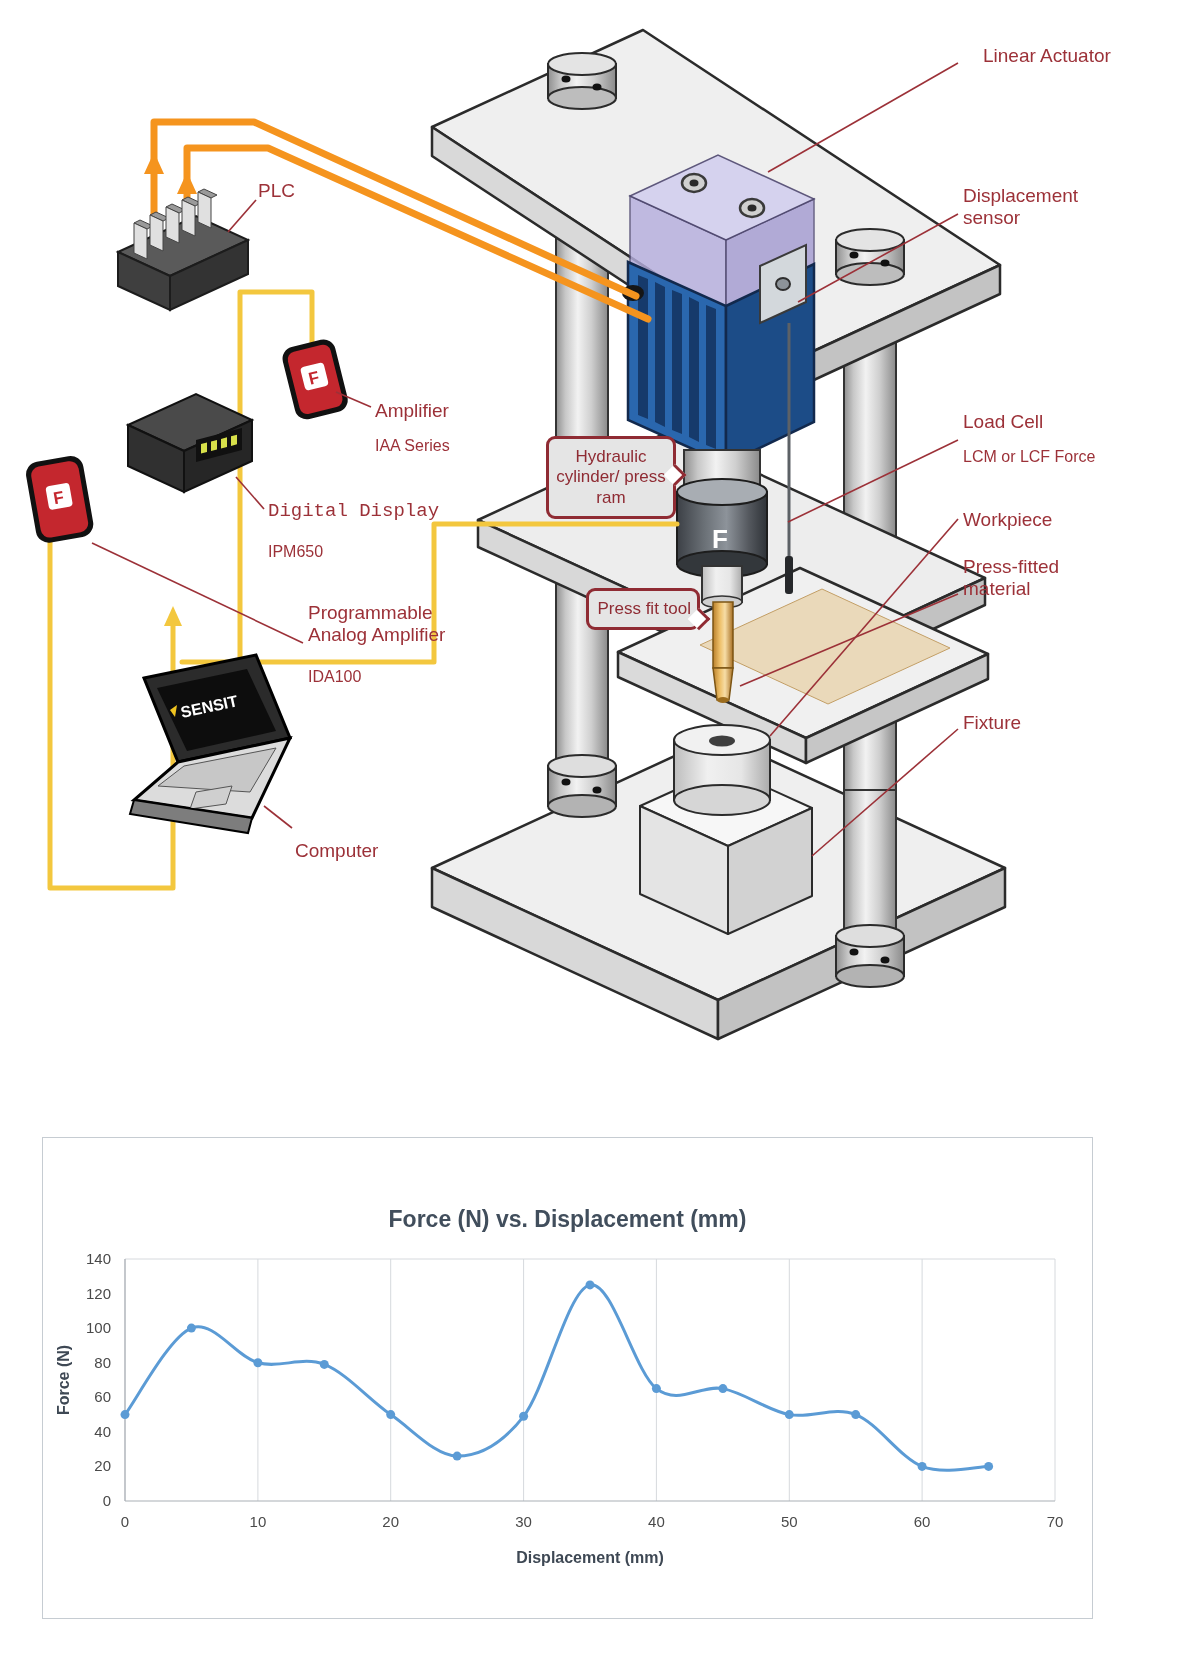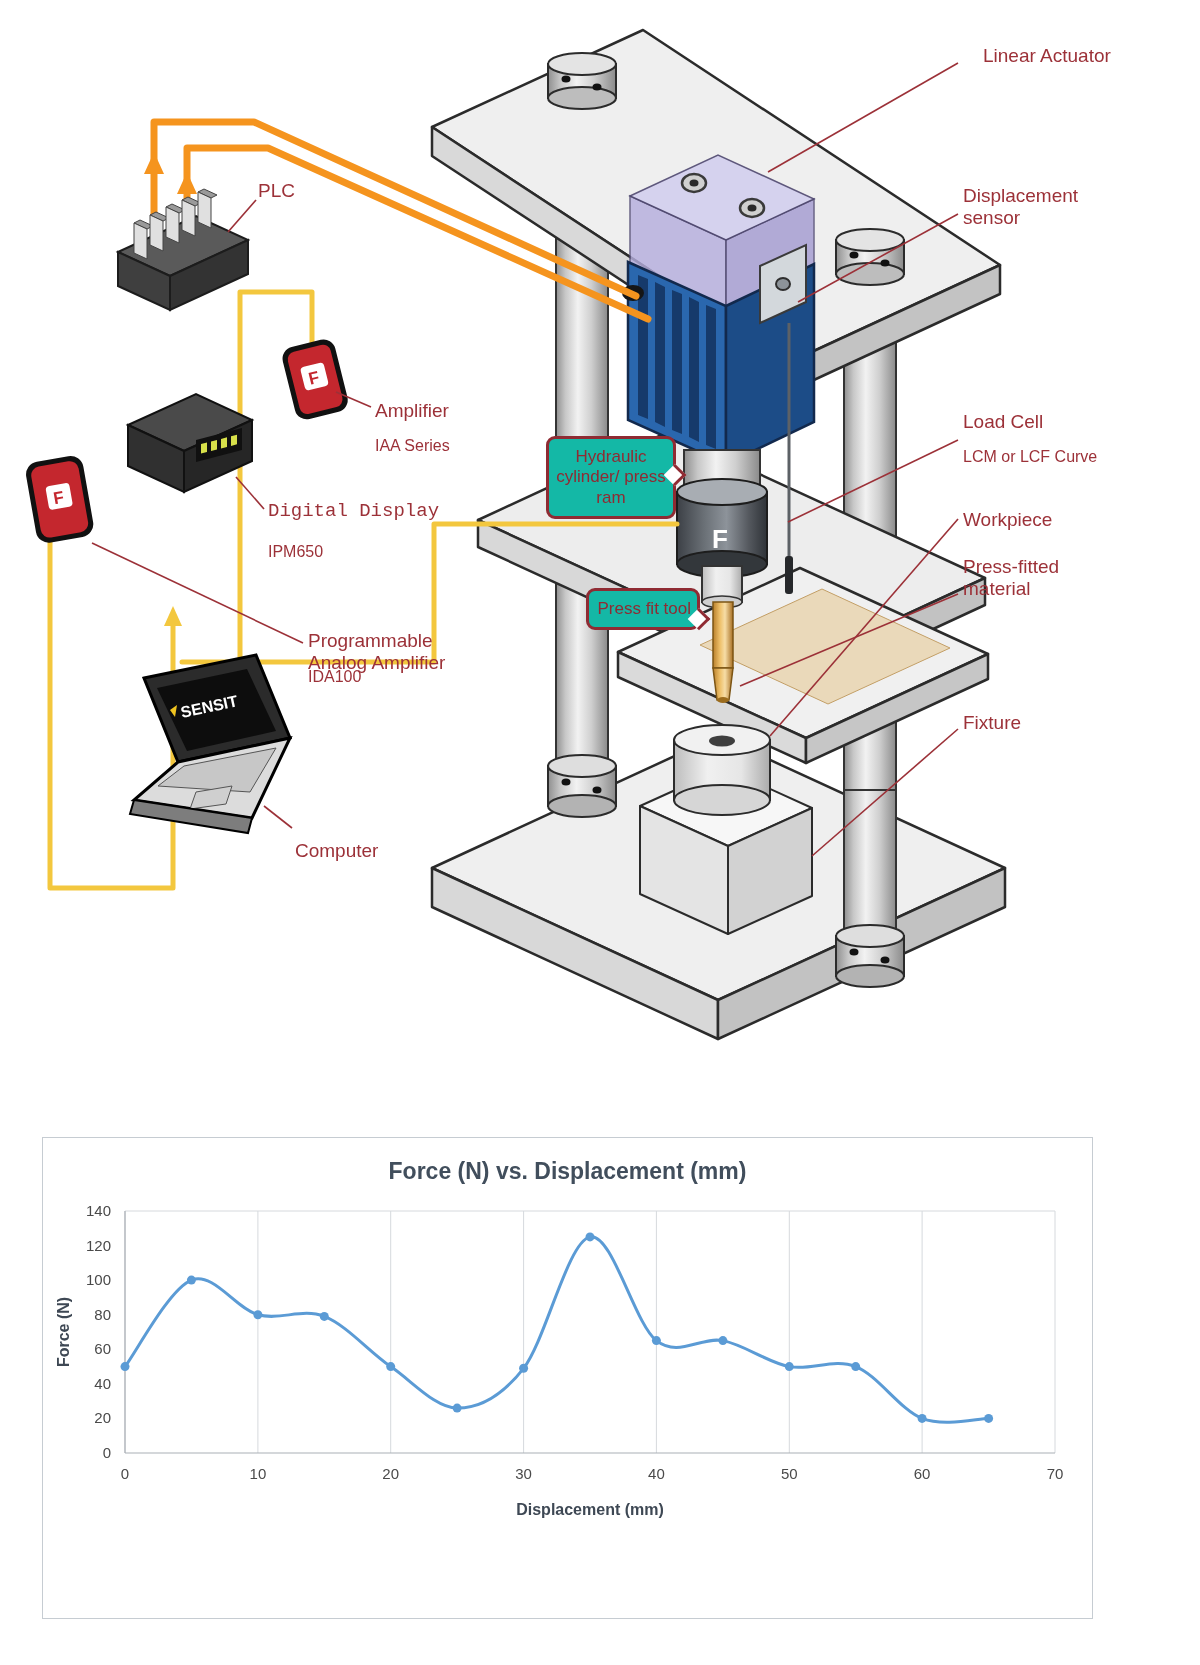--- a/index.html
+++ b/index.html
@@ -1,26 +1,26 @@
 <!DOCTYPE html>
 <html><head>
 <meta charset="utf-8">
 <style>
   html,body{margin:0;padding:0;background:#ffffff;}
   #stage{position:relative;width:1200px;height:1665px;background:#ffffff;font-family:"Liberation Sans",sans-serif;overflow:hidden;}
   #diagram-svg{position:absolute;left:0;top:0;}
   .lbl{position:absolute;color:#9c3138;font-size:19px;line-height:1.18;font-weight:500;}
   .lbl-sub{position:absolute;color:#9c3138;font-size:16px;line-height:1.15;font-weight:400;}
-  .callout{position:absolute;background:#14b8a6;border:3.5px solid #8f2b33;border-radius:9px;color:#8f2b33;
+  .callout{position:absolute;background:#e5e5e5;border:3.5px solid #8f2b33;border-radius:9px;color:#8f2b33;
            font-size:17px;font-weight:500;text-align:center;padding:8px 6px;line-height:1.2;}
   .callout .ptr{position:absolute;width:13px;height:13px;background:#ffffff;border-top:3.5px solid #8f2b33;
            border-right:3.5px solid #8f2b33;transform:rotate(45deg);right:-10px;}
   #chart-panel{position:absolute;left:42px;top:1137px;width:1051px;height:482px;border:1.5px solid #c6ccd2;
            background:#ffffff;box-sizing:border-box;padding-top:18px;}
-  .chart-title{width:100%;text-align:center;font-size:23px;font-weight:bold;color:#414e5c;line-height:1.35;}
+  .chart-title{width:100%;text-align:center;font-size:23px;font-weight:bold;color:#414e5c;line-height:1.35;margin-top:48px;}
   #chart-svg{display:block;margin-top:10px;}
 </style>
 </head>
 <body>
 
 <div id="stage">
 
   <svg id="diagram-svg" width="1200" height="1120" viewBox="0 0 1200 1120">
     <defs>
       <linearGradient id="gcol" x1="0" y1="0" x2="1" y2="0">
@@ -249,30 +249,30 @@
       <line x1="371" y1="407" x2="336" y2="392"></line>
       <line x1="264" y1="509" x2="236" y2="477"></line>
       <line x1="303" y1="643" x2="92" y2="543"></line>
       <line x1="292" y1="828" x2="264" y2="806"></line>
     </g>
   </svg>
 
   <div class="lbl" style="left:963px;top:45px;margin-left:20px;">Linear Actuator</div>
   <div class="lbl" style="left:963px;top:185px;width:130px;">Displacement sensor</div>
   <div class="lbl" style="left:963px;top:411px;">Load Cell</div>
-  <div class="lbl-sub" style="left:963px;top:448px;">LCM or LCF Curve</div>
+  <div class="lbl-sub" style="left:963px;top:448px;">LCM or LCF Force</div>
   <div class="lbl" style="left:963px;top:509px;">Workpiece</div>
   <div class="lbl" style="left:963px;top:556px;width:110px;">Press-fitted material</div>
   <div class="lbl" style="left:963px;top:712px;">Fixture</div>
   <div class="lbl" style="left:258px;top:180px;">PLC</div>
   <div class="lbl" style="left:375px;top:400px;">Amplifier</div>
   <div class="lbl-sub" style="left:375px;top:437px;">IAA Series</div>
   <div class="lbl" style="left:268px;top:500px;font-family:Liberation Mono, monospace;">Digital Display</div>
   <div class="lbl-sub" style="left:268px;top:543px;">IPM650</div>
-  <div class="lbl" style="left:308px;top:602px;width:165px;margin-top:28px;">Programmable Analog Amplifier</div>
+  <div class="lbl" style="left:308px;top:602px;width:165px;">Programmable Analog Amplifier</div>
   <div class="lbl-sub" style="left:308px;top:668px;">IDA100</div>
   <div class="lbl" style="left:295px;top:820px;margin-top:20px;">Computer</div>
 
   <div class="callout" style="left:546px;top:436px;width:112px;">
     <span>Hydraulic cylinder/ press ram</span>
     <span class="ptr" style="top:28px;"></span>
   </div>
   <div class="callout" style="left:586px;top:588px;width:96px;text-align:right;">
     <span>Press fit tool</span>
     <span class="ptr" style="top:20px;"></span>

